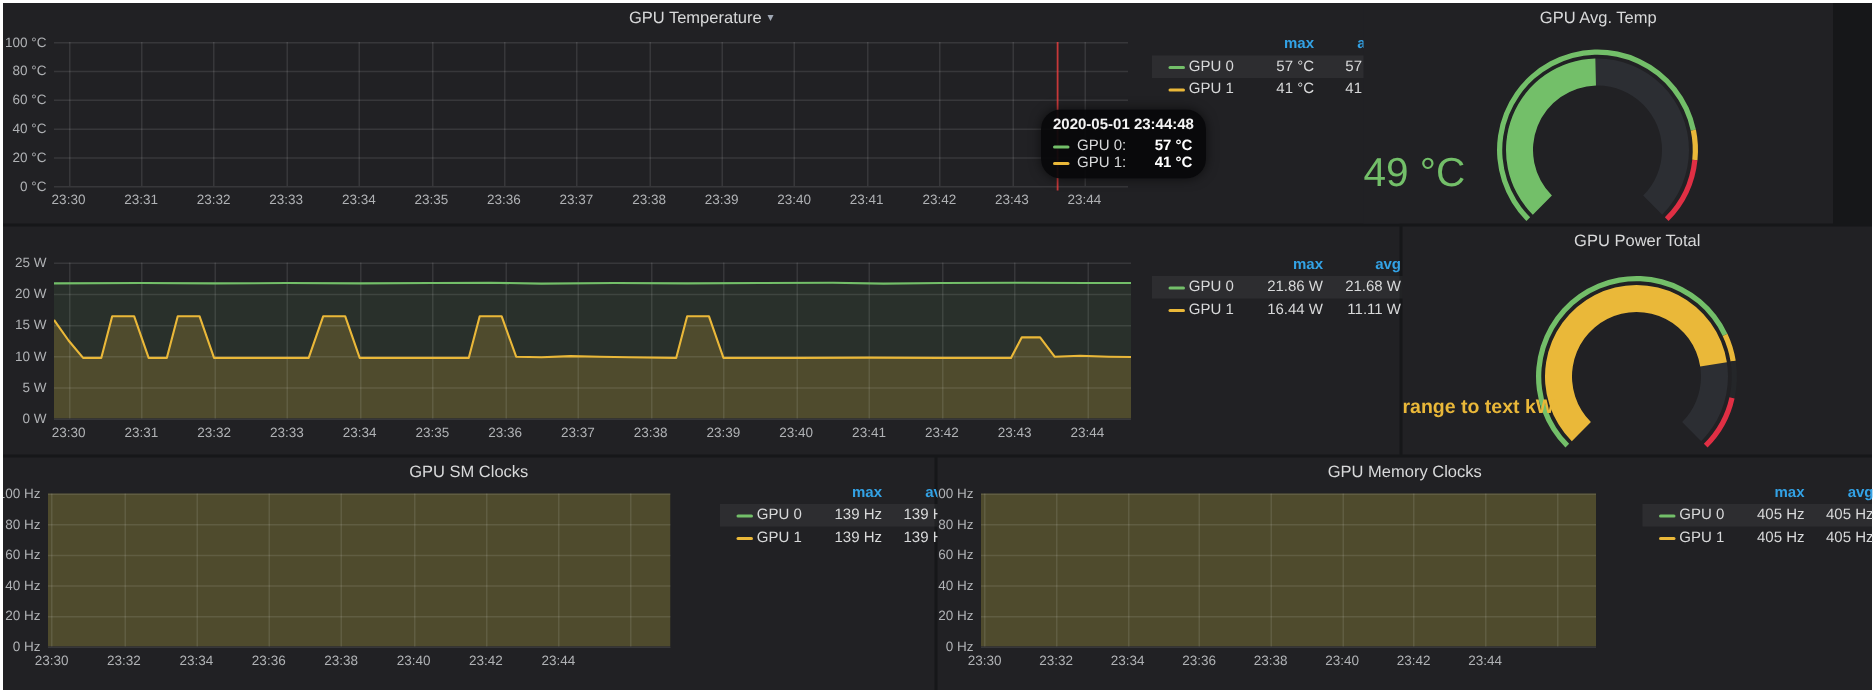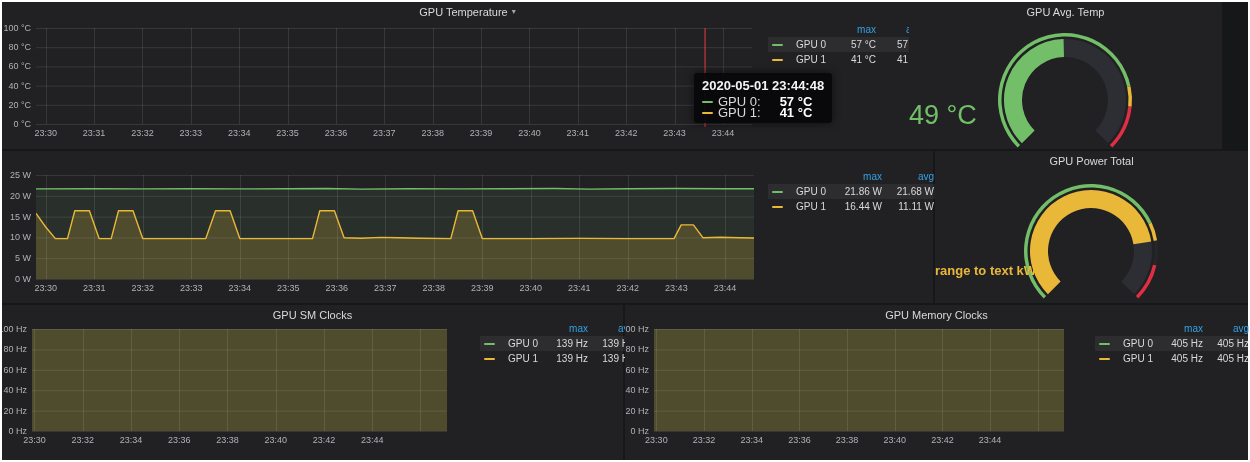--- a/index.html
+++ b/index.html
@@ -7,27 +7,27 @@
     font-family:"Liberation Sans",sans-serif;overflow:hidden;padding-left:34px;}
   .dashboard{position:absolute;left:2px;top:2px;width:1246px;height:458px;background:#161719;}
   .panel{position:absolute;background:#212124;}
   .panel-title{height:16px;display:flex;align-items:center;justify-content:center;gap:4px;
     font-size:11px;font-weight:500;color:#d8d9da;cursor:pointer;padding-top:2px;}
   .caret{font-size:8px;color:#9fa7b3;line-height:1;}
   .panel svg{position:absolute;left:0;top:16px;display:block;}
   .legend{position:absolute;font-size:10px;color:#d8d9da;line-height:15px;}
   .lg-row{display:flex;align-items:center;height:15px;padding:0 4px;}
   .lg-row.hl{background:rgba(255,255,255,0.055);}
-  .lg-name{width:58px;display:flex;align-items:center;gap:13px;cursor:pointer;}
+  .lg-name{width:58px;display:flex;align-items:center;gap:2px;cursor:pointer;justify-content:center;}
   .dash{width:11px;height:2px;border-radius:1px;display:inline-block;flex:0 0 11px;}
   .lg-val{width:46px;text-align:right;}
   .legend-power .lg-val{width:52px;}
-  .lg-head{font-weight:400;color:#33a2e5;justify-content:flex-end;}
-  .tooltip{position:absolute;background:rgba(8,8,10,0.93);border-radius:3px;padding:5px 8px 5px 8px;
-    font-size:13px;color:#d8d9da;z-index:5;box-shadow:0 0 8px rgba(0,0,0,0.6);white-space:nowrap;}
+  .lg-head{font-weight:700;color:#33a2e5;justify-content:flex-end;}
+  .tooltip{position:absolute;background:rgba(8,8,10,0.93);border-radius:13px;padding:5px 8px 5px 8px;
+    font-size:10px;color:#d8d9da;z-index:5;box-shadow:0 0 8px rgba(0,0,0,0.6);white-space:nowrap;}
   .tt-time{font-weight:700;color:#f3f3f3;margin-bottom:3px;}
   .tt-row{display:flex;align-items:center;gap:5px;height:11px;}
   .tt-row b{margin-left:14px;color:#fff;}
   .gauge-value{position:absolute;left:0;right:0;text-align:left;font-weight:500;}
   .gv-temp{top:98px;font-size:27px;}
   .gv-power{top:112px;font-size:13px;font-weight:700;}
   .resize-handle{position:absolute;right:1px;bottom:1px;width:9px;height:9px;cursor:nwse-resize;
     background:linear-gradient(135deg,transparent 55%,#47484d 55%,#47484d 65%,transparent 65%,transparent 75%,#47484d 75%,#47484d 85%,transparent 85%);}
 </style>
 </head>

